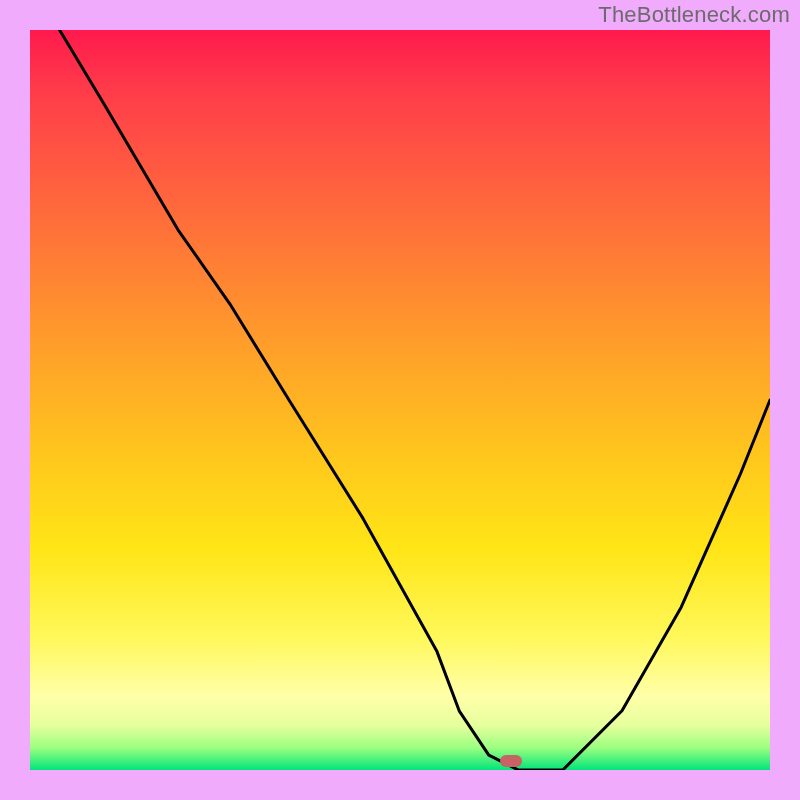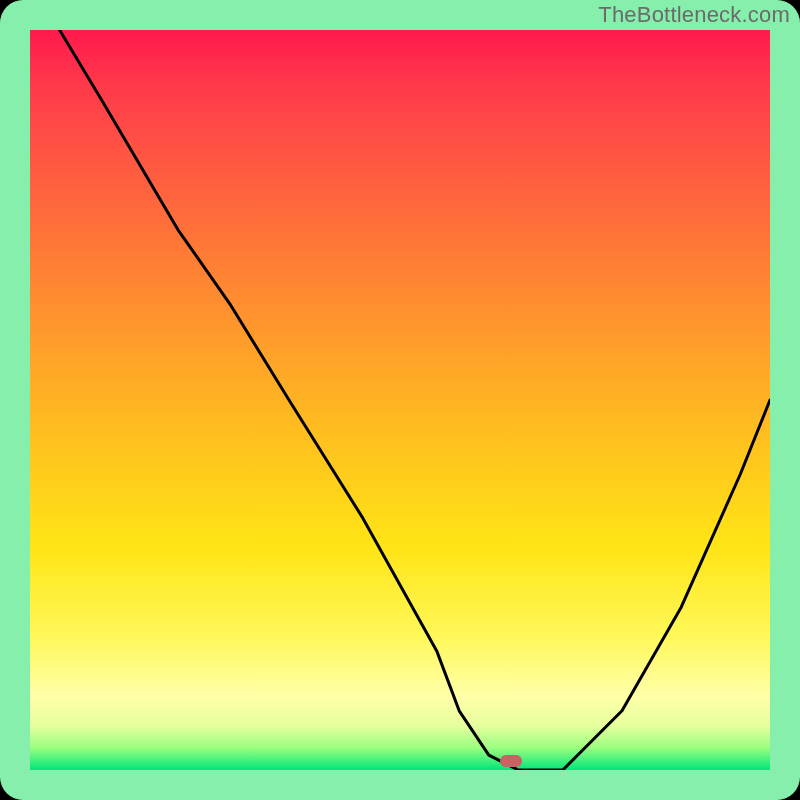--- a/index.html
+++ b/index.html
@@ -8,22 +8,21 @@
     width: 800px;
     height: 800px;
     background: #000;
     font-family: Arial, Helvetica, sans-serif;
     overflow: hidden;
   }
   .frame {
     position: relative;
     width: 800px;
     height: 800px;
-    background: #86efac;
-    border-radius: 23px;
+    background: #f0abfc;
   }
   .watermark {
     position: absolute;
     top: 2px;
     right: 10px;
     color: #6b6b6b;
     font-size: 22px;
     letter-spacing: 0.2px;
     font-weight: 500;
     user-select: none;

